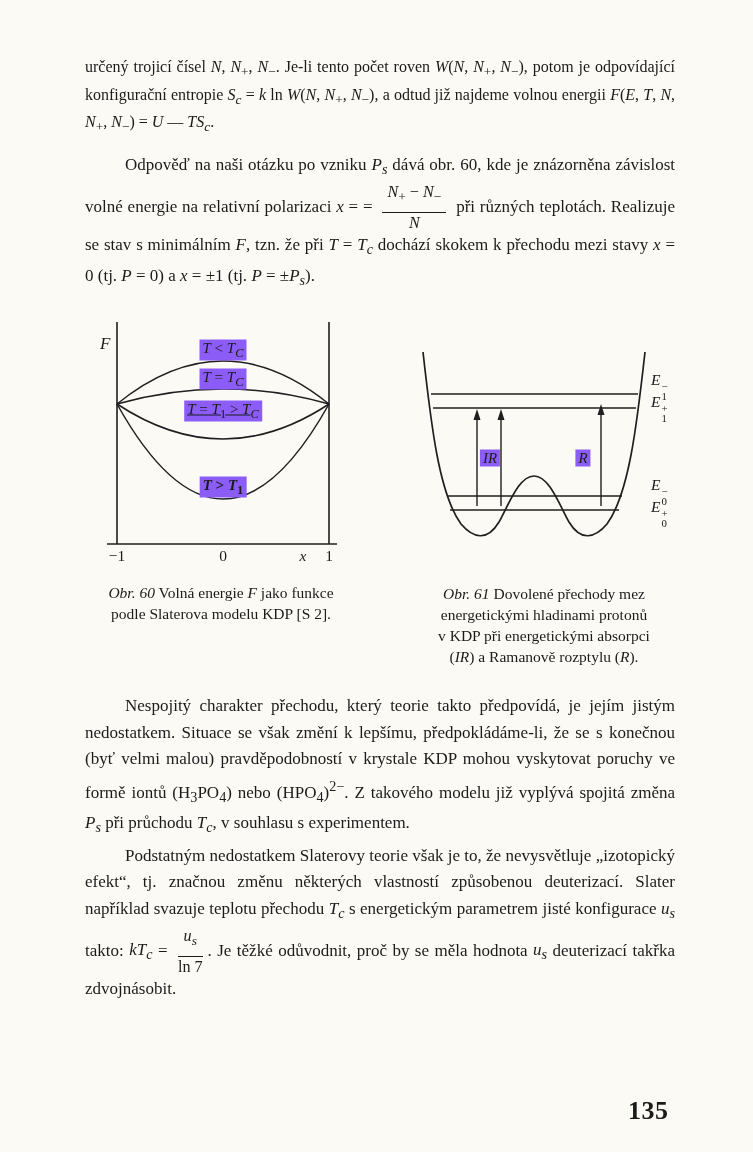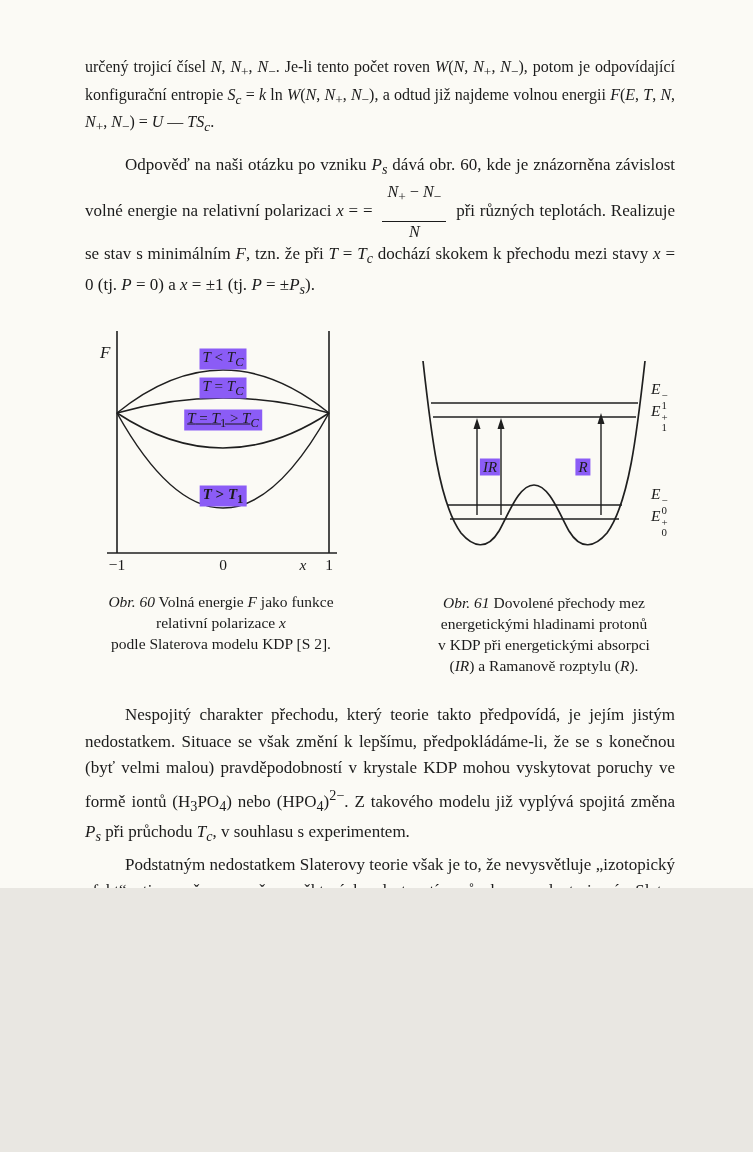--- a/index.html
+++ b/index.html
@@ -4,40 +4,40 @@
 <style>
   * { box-sizing: border-box; }
   html, body { margin: 0; padding: 0; }
   body {
     width: 753px; height: 1152px;
     background: #e9e7e2;
     font-family: "Liberation Serif", "DejaVu Serif", serif;
   }
   .page {
     position: relative;
-    width: 753px; height: 888px;
+    width: 753px; height: 1152px;
     background: #fbfaf5;
     color: #1b1b1b;
     overflow: hidden;
   }
   .content { position: absolute; top: 56px; left: 85px; width: 590px; }
 
   .para { margin: 0; text-align: justify; }
   .p1 { font-size: 16px; line-height: 22.5px; }
   .indent { text-indent: 40px; font-size: 17px; line-height: 26.5px; }
   .p2 { margin-top: 13px; }
   .p3 { margin-top: 26px; }
   .p4 { margin-top: 2px; }
 
   .frac {
     display: inline-flex; flex-direction: column; vertical-align: middle;
     text-align: center; margin: 0 5px; line-height: 1.15; font-size: 0.95em;
     text-indent: 0;
   }
-  .frac .fnum { border-bottom: 1.3px solid #1b1b1b; padding: 0 5px 16px; }
+  .frac .fnum { border-bottom: 1.3px solid #1b1b1b; padding: 0 5px 7px; }
   .frac .fden { padding-top: 1px; }
 
   .ss {
     display: inline-flex; flex-direction: column; align-items: flex-start;
     vertical-align: -0.35em; line-height: 0.78; margin-left: 1px;
   }
   .ss sup, .ss sub { font-size: 0.7em; position: static; line-height: 0.9; }
 
   
   .figures { display: flex; margin-top: 22px; }
@@ -111,21 +111,20 @@
           <span class="plot-label c2"><i>T</i> = <i>T<sub>C</sub></i></span>
           <span class="plot-label c3"><i>T</i> = <i>T</i><sub>1</sub> &gt; <i>T<sub>C</sub></i></span>
           <span class="plot-label c4"><i>T</i> &gt; <i>T</i><sub>1</sub></span>
           <span class="plot-label tick t1">−1</span>
           <span class="plot-label tick t2">0</span>
           <span class="plot-label tick t3"><i>x</i></span>
           <span class="plot-label tick t4">1</span>
         </div>
         <div class="caption cap60">
           <div><i>Obr. 60</i> Volná energie <i>F</i> jako funkce</div>
-          <div>relativní polarizace <i>x</i></div>
           <div>podle Slaterova modelu KDP [S 2].</div>
         </div>
       </div>
 
       <div class="figcol2">
         <div class="plot61">
           <svg width="298" height="215" viewBox="0 0 298 215">
             <g stroke-width="1.4">
               <line x1="38" y1="48" x2="245" y2="48"></line>
               <line x1="40" y1="62" x2="243" y2="62"></line>

